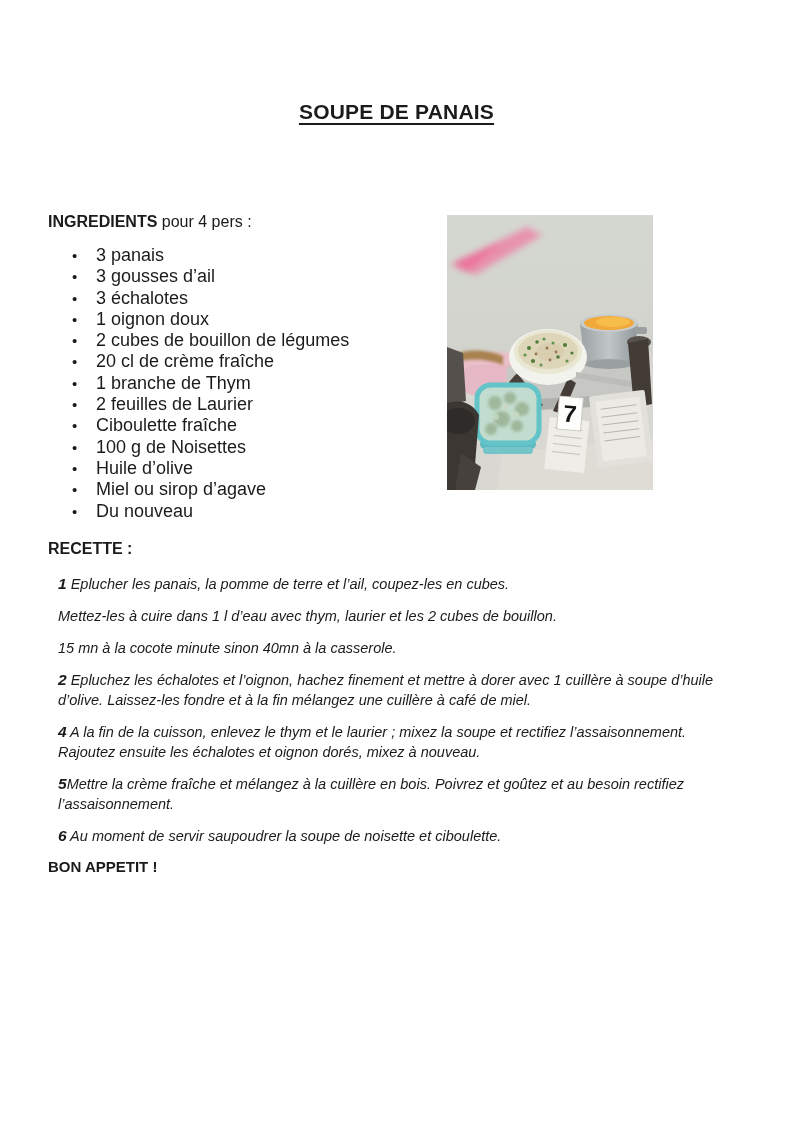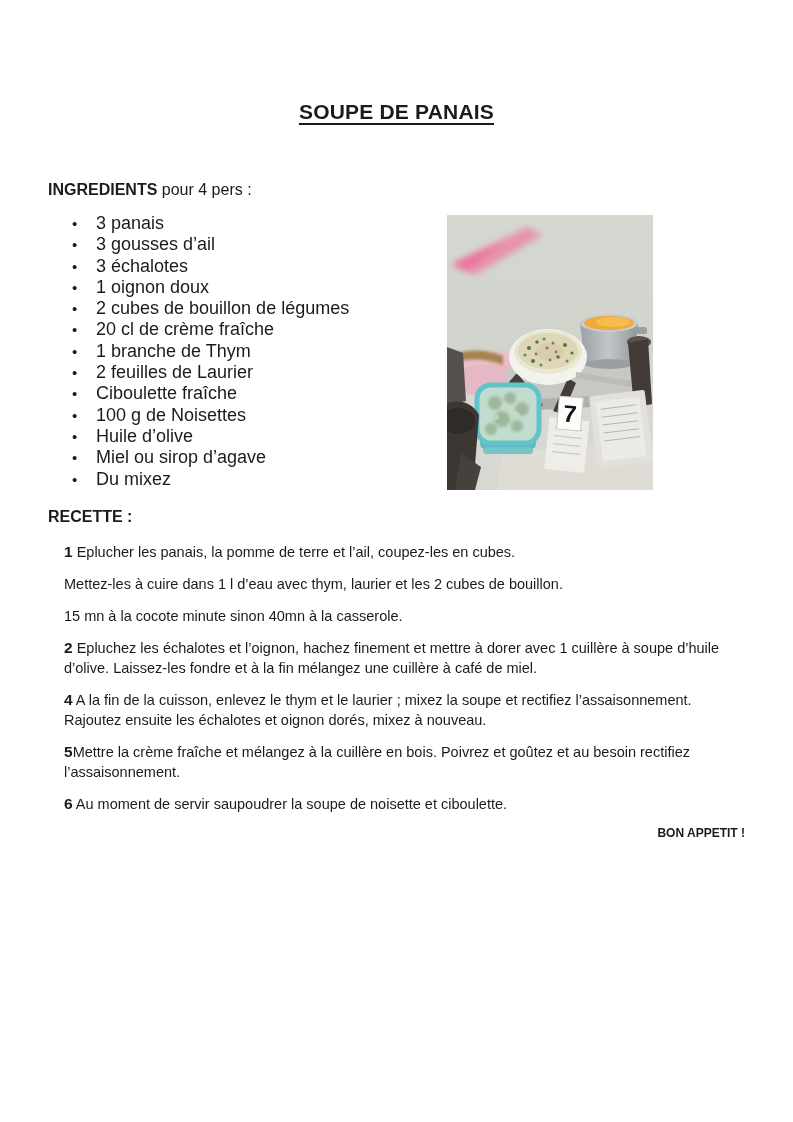--- a/index.html
+++ b/index.html
@@ -20,21 +20,21 @@
     margin: 16px;
     font-size: 21px;
     font-weight: bold;
     text-align: center;
     letter-spacing: 0.2px;
     text-decoration: underline;
     text-decoration-thickness: 2px;
     text-underline-offset: 4px;
   }
   .ingredients-heading {
-    margin: 57px 0 0 0;
+    margin: 89px 0 0 0;
     font-size: 16px;
   }
   .ingredients-heading b { font-weight: bold; }
   .ingredients-list {
     margin: 14px 0 0 0;
     padding: 0 0 0 48px;
     list-style: none;
     font-size: 18px;
   }
   .ingredients-list li {
@@ -46,33 +46,34 @@
     position: absolute;
     left: -24px;
     font-size: 15px;
   }
   .recipe-heading {
     margin: 18px 0 16px 0;
     font-size: 16px;
     font-weight: bold;
   }
   .step {
-    margin: 0 0 12px 16px;
+    margin: 0 0 12px 10px;
     font-size: 14.5px;
     line-height: 20px;
+    font-style: italic;
   }
   .step b {
     font-weight: bold;
     font-size: 15.5px;
   }
   .closing {
     margin: 10px 0 0 0;
-    font-size: 12px;
-    font-weight: bold;
-    text-align: right;
+    font-size: 15px;
+    font-weight: bold;
+    text-align: left;
   }
   .photo {
     position: absolute;
     left: 447px;
     top: 215px;
     width: 206px;
     height: 275px;
   }
   .photo svg { display: block; width: 206px; height: 275px; }
 </style>
@@ -91,21 +92,21 @@
     <li>3 échalotes</li>
     <li>1 oignon doux</li>
     <li>2 cubes de bouillon de légumes</li>
     <li>20 cl de crème fraîche</li>
     <li>1 branche de Thym</li>
     <li>2 feuilles de Laurier</li>
     <li>Ciboulette fraîche</li>
     <li>100 g de Noisettes</li>
     <li>Huile d’olive</li>
     <li>Miel ou sirop d’agave</li>
-    <li>Du mixez</li>
+    <li>Du nouveau</li>
   </ul>
 
   <h2 class="recipe-heading">RECETTE :</h2>
 
   <p class="step"><b>1</b><span> Eplucher les panais, la pomme de terre et l’ail, coupez-les en cubes.</span></p>
   <p class="step"><b></b><span>Mettez-les à cuire dans 1 l d’eau avec thym, laurier et les 2 cubes de bouillon.</span></p>
   <p class="step"><b></b><span>15 mn à la cocote minute sinon 40mn à la casserole.</span></p>
   <p class="step"><b>2</b><span> Epluchez les échalotes et l’oignon, hachez finement et mettre à dorer avec 1 cuillère à soupe d’huile d’olive. Laissez-les fondre et à la fin mélangez une cuillère à café de miel.</span></p>
   <p class="step"><b>4</b><span> A la fin de la cuisson, enlevez le thym et le laurier ; mixez la soupe et rectifiez l’assaisonnement. Rajoutez ensuite les échalotes et oignon dorés, mixez à nouveau.</span></p>
   <p class="step"><b>5</b><span>Mettre la crème fraîche et mélangez à la cuillère en bois. Poivrez et goûtez et au besoin rectifiez l’assaisonnement.</span></p>

